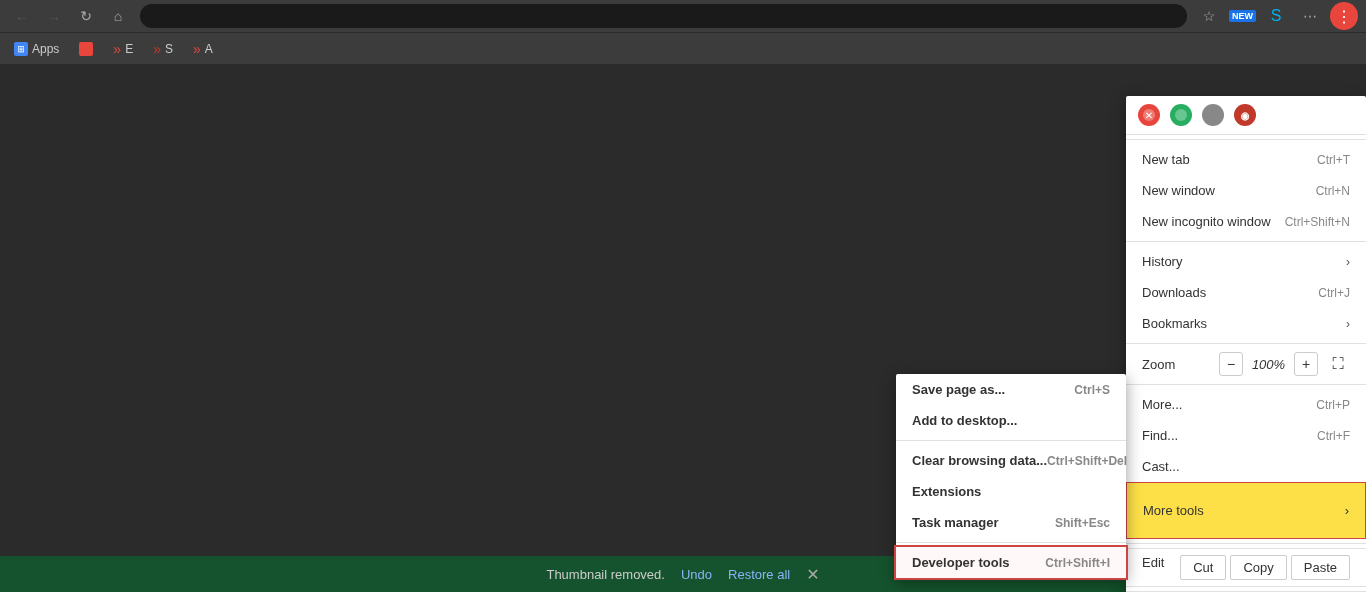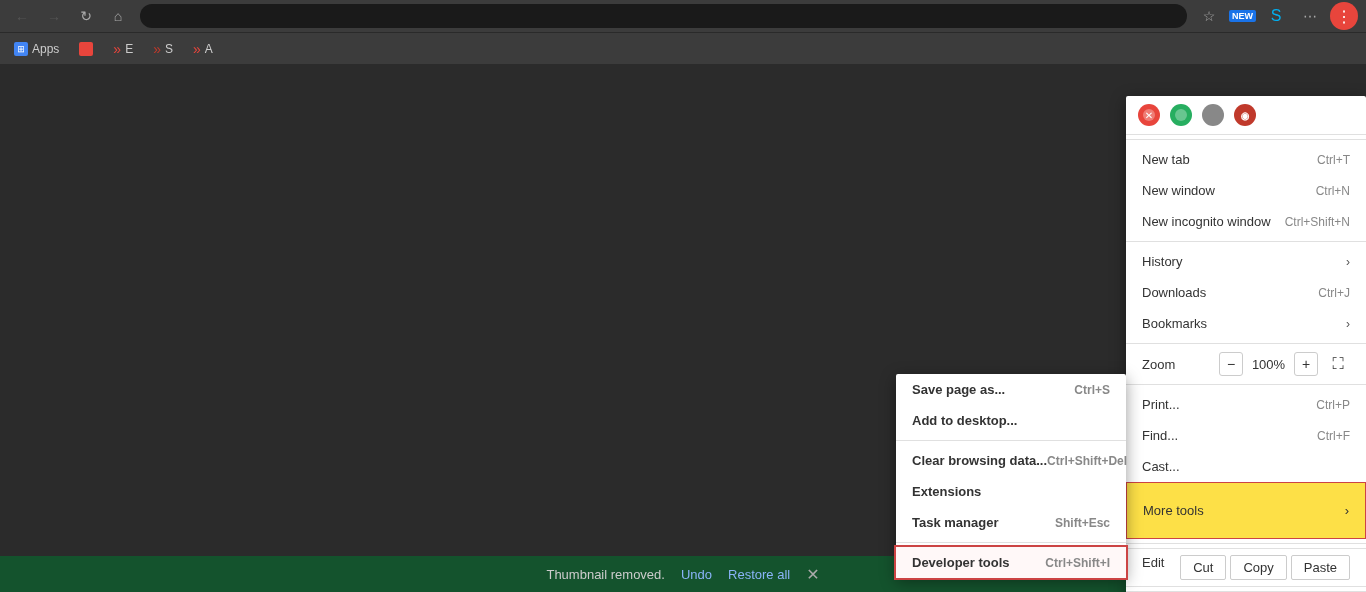--- a/index.html
+++ b/index.html
@@ -168,21 +168,21 @@
       color: #333;
     }
     .zoom-label { flex: 1; font-size: 13px; }
     .zoom-btn {
       width: 24px; height: 24px;
       background: none; border: 1px solid #ccc;
       border-radius: 3px; cursor: pointer;
       font-size: 14px; color: #333;
       display: flex; align-items: center; justify-content: center;
     }
-    .zoom-val { font-size: 13px; color: #333; min-width: 35px; text-align: center; }
+    .zoom-val { font-size: 13px; color: #333; min-width: 35px; text-align: center; font-style: italic; }
 
     
     .edit-row {
       display: flex;
       padding: 6px 16px;
       gap: 0;
       border-top: 1px solid #e0e0e0;
       border-bottom: 1px solid #e0e0e0;
     }
     .edit-label { flex: 1; font-size: 13px; color: #333; }
@@ -353,21 +353,21 @@
         <span>+</span>
       </button>
       <button class="zoom-btn" style="border:none; font-size:16px;">
         <span>⛶</span>
       </button>
     </div>
 
     <div class="menu-separator"></div>
 
     <div class="menu-item">
-      <span class="label">Print...</span>
+      <span class="label">More...</span>
       <span class="shortcut">Ctrl+P</span>
     </div>
     <div class="menu-item">
       <span class="label">Find...</span>
       <span class="shortcut">Ctrl+F</span>
     </div>
     <div class="menu-item">
       <span class="label">Cast...</span>
     </div>
 

